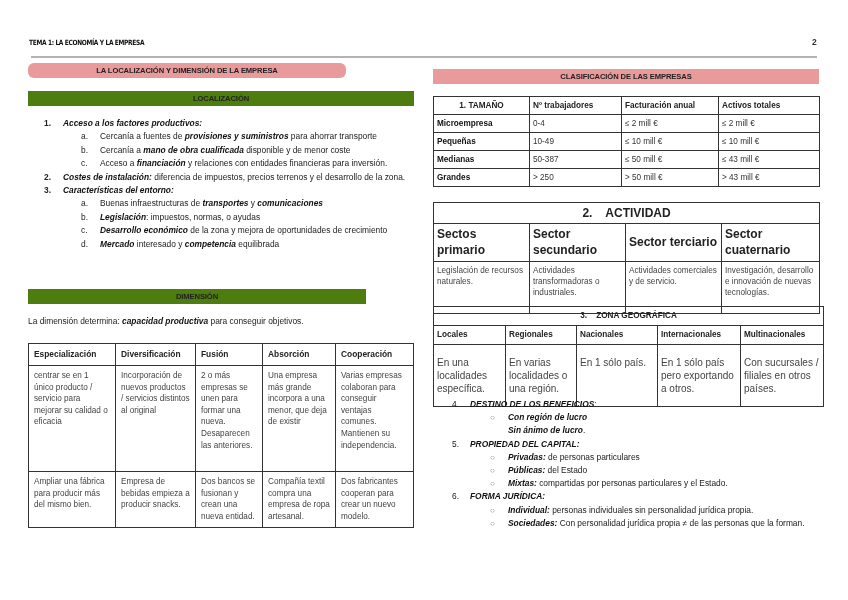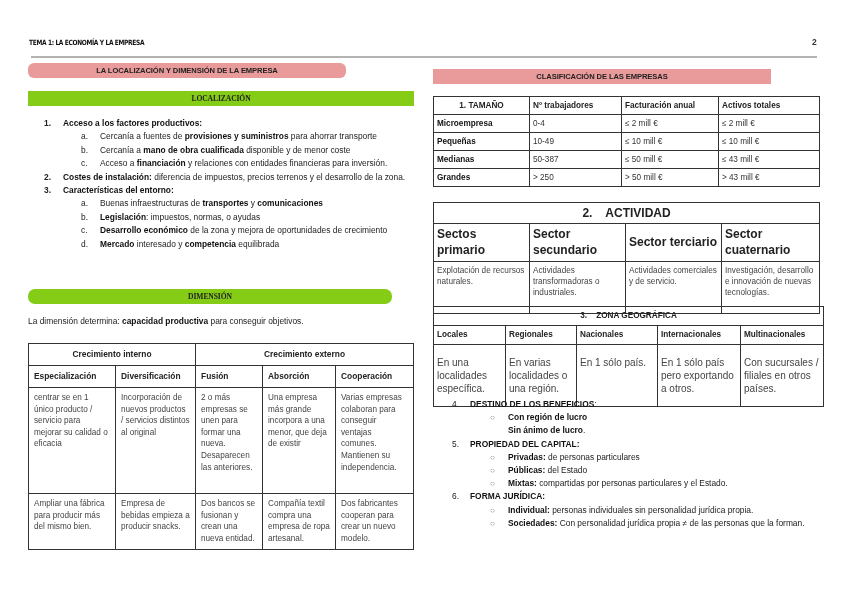--- a/index.html
+++ b/index.html
@@ -5,31 +5,31 @@
   * { box-sizing: border-box; margin: 0; padding: 0; }
   html, body { width: 848px; height: 600px; background: #ffffff; overflow: hidden; }
   body { position: relative; font-family: "Liberation Sans", sans-serif; color: #222; font-size: 8.4px; line-height: 1.35; }
 
   .doc-header-title { position: absolute; left: 29px; top: 38px; font-family: "DejaVu Sans", sans-serif; font-weight: bold; font-size: 7.2px; letter-spacing: -0.4px; transform: scaleX(0.82); transform-origin: left center; color: #111; }
   .page-number { position: absolute; left: 812px; top: 37px; font-size: 8.5px; color: #333; font-weight: bold; }
   .header-rule { position: absolute; left: 31px; top: 56px; width: 786px; height: 2px; background: #b3b3b3; }
 
   .banner { position: absolute; height: 15px; text-align: center; font-weight: bold; font-size: 7.6px; line-height: 15px; color: #222; letter-spacing: -0.1px; }
   .banner.dark { background: #e99a9a; }
-  .banner.light { background: #84cc16; font-family: Liberation Serif, serif; }
+  .banner.light { background: #4d7c0f; }
 
   
   .ol-main { position: absolute; left: 44px; width: 372px; list-style: none; }
   .ol-main > li { position: relative; padding-left: 19px; margin-bottom: 0; line-height: 13.4px; }
   .ol-main > li > .num { position: absolute; left: 0; top: 0; font-weight: bold; }
   .ol-sub { list-style: none; margin-left: 18px; }
   .ol-sub > li { position: relative; padding-left: 19px; line-height: 13.4px; }
   .ol-sub > li > .let { position: absolute; left: 0; top: 0; }
   .justify { text-align: justify; text-align-last: left; }
-  b { font-weight: bold; color: #111; }
+  b { font-weight: bold; color: #111; font-style: italic; }
 
   .intro { position: absolute; left: 28px; top: 316px; }
 
   table { border-collapse: collapse; position: absolute; table-layout: fixed; }
   td, th { border: 1px solid #333; vertical-align: top; font-weight: normal; text-align: left; margin-top: 36px; }
   th { font-weight: bold; }
   .th-center { text-align: center; }
 
   #growth-table { left: 28px; top: 343px; width: 385px; }
   #growth-table th { height: 22px; padding: 4px 5px; font-size: 8.4px; vertical-align: middle; }
@@ -86,37 +86,33 @@
     <b>Características del entorno:</b>
     <ol class="ol-sub">
       <li><span class="let">a.</span><span>Buenas infraestructuras de </span><b>transportes</b><span> y </span><b>comunicaciones</b></li>
       <li><span class="let">b.</span><b>Legislación</b><span>: impuestos, normas, o ayudas</span></li>
       <li class="justify"><span class="let">c.</span><b>Desarrollo económico</b><span> de la zona y mejora de oportunidades de crecimiento</span></li>
       <li><span class="let">d.</span><b>Mercado</b><span> interesado y </span><b>competencia</b><span> equilibrada</span></li>
     </ol>
   </li>
 </ol>
 
-<div class="banner light" style="left:28px; top:289px; width:364px;border-radius:7px;">DIMENSIÓN</div>
+<div class="banner light" style="left:28px; top:289px; width:338px;">DIMENSIÓN</div>
 
 <p class="intro"><span>La dimensión determina: </span><b>capacidad productiva</b><span> para conseguir objetivos.</span></p>
 
 <table id="growth-table">
   <colgroup>
       <col style="width:87px">
       <col style="width:80px">
       <col style="width:67px">
       <col style="width:73px">
       <col style="width:78px">
     </colgroup>
   <tbody>
-      <tr>
-    <th colspan="2" class="th-center">Crecimiento interno</th>
-    <th colspan="3" class="th-center">Crecimiento externo</th>
-  </tr>
   <tr>
     <th>Especialización</th>
     <th>Diversificación</th>
     <th>Fusión</th>
     <th>Absorción</th>
     <th>Cooperación</th>
   </tr>
   <tr class="desc">
     <td>centrar se en 1 único producto / servicio para mejorar su calidad o eficacia</td>
     <td>Incorporación de nuevos productos / servicios distintos al original</td>
@@ -127,21 +123,21 @@
   <tr class="ex">
     <td>Ampliar una fábrica para producir más del mismo bien.</td>
     <td>Empresa de bebidas empieza a producir snacks.</td>
     <td>Dos bancos se fusionan y crean una nueva entidad.</td>
     <td>Compañía textil compra una empresa de ropa artesanal.</td>
     <td>Dos fabricantes cooperan para crear un nuevo modelo.</td>
   </tr>
 </tbody>
   </table>
 
-<div class="banner dark" style="left:433px; top:69px; width:338px;">CLASIFICACIÓN DE LAS EMPRESAS</div>
+<div class="banner dark" style="left:433px; top:69px; width:386px;">CLASIFICACIÓN DE LAS EMPRESAS</div>
 
 <table id="size-table">
   <colgroup>
       <col style="width:96px">
       <col style="width:92px">
       <col style="width:97px">
       <col style="width:101px">
     </colgroup>
   <tbody>
       <tr>
@@ -188,21 +184,21 @@
       <tr>
     <th colspan="4" class="th-center" style="white-space:pre;">2.    ACTIVIDAD</th>
   </tr>
   <tr>
     <th>Sectos primario</th>
     <th>Sector secundario</th>
     <th>Sector terciario</th>
     <th>Sector cuaternario</th>
   </tr>
   <tr>
-    <td>Explotación de recursos naturales.</td>
+    <td>Legislación de recursos naturales.</td>
     <td>Actividades transformadoras o industriales.</td>
     <td>Actividades comerciales y de servicio.</td>
     <td>Investigación, desarrollo e innovación de nuevas tecnologías.</td>
   </tr>
 </tbody>
   </table>
 
 <table id="geo-table">
   <colgroup>
       <col style="width:72px">

